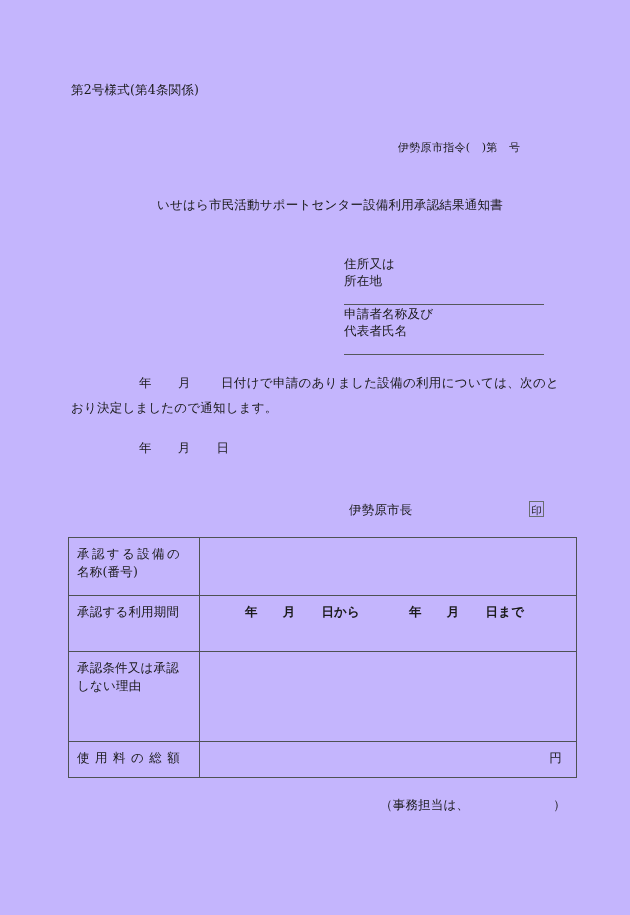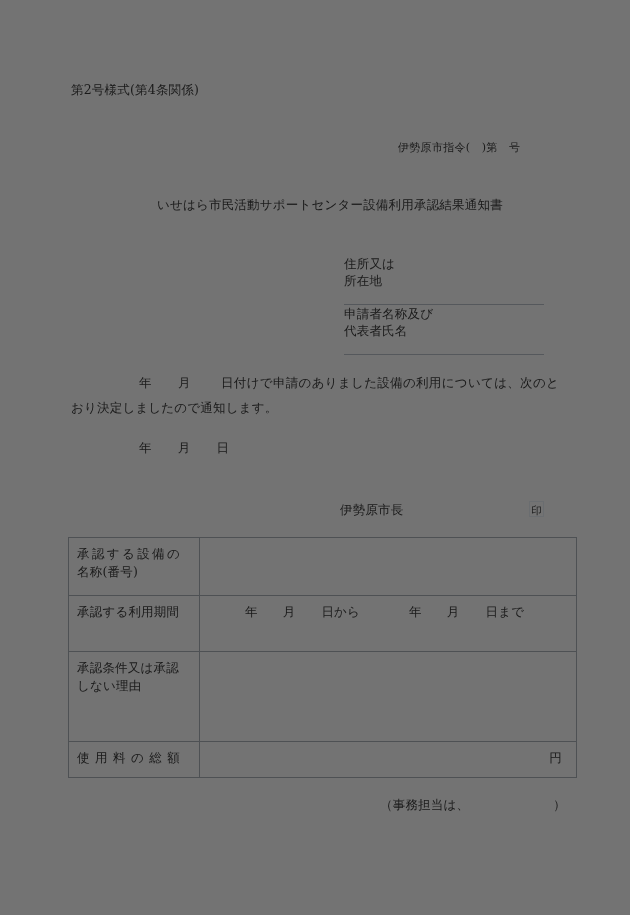--- a/index.html
+++ b/index.html
@@ -8,21 +8,21 @@
     background: #ffffff;
   }
   body {
     font-family: "DejaVu Serif", "Liberation Serif", serif;
     color: #1a1a1a;
   }
   #page {
     position: relative;
     width: 630px;
     height: 915px;
-    background: #737373;
+    background: #c4b5fd;
     overflow: hidden;
   }
   .abs { position: absolute; }
 
   .form-no {
     left: 71px;
     top: 82px;
     font-size: 12.5px;
     letter-spacing: 0.2px;
     white-space: nowrap;
@@ -86,21 +86,21 @@
 
   .date-line {
     left: 139px;
     top: 440px;
     font-size: 12.5px;
     white-space: nowrap;
     letter-spacing: 0.2px;
   }
 
   .mayor-line {
-    left: 340px;
+    left: 349px;
     top: 502px;
     font-size: 12.5px;
     white-space: nowrap;
     letter-spacing: 0.2px;
   }
   .seal-box {
     position: absolute;
     left: 529px;
     top: 501px;
     width: 15px;
@@ -192,21 +192,21 @@
     <tbody>
       <tr>
         <td class="label-cell">
           <span class="justify-text">承認する設備の</span>
           <span>名称(番号)</span>
         </td>
         <td class="value-cell" style="height:44px;"></td>
       </tr>
       <tr>
         <td class="label-cell">承認する利用期間</td>
-        <td class="value-cell" style="height:42px;">
+        <td class="value-cell" style="height:42px;font-weight:bold;">
           <span class="period-text"><span>年</span><span class="sp-p1"></span><span>月</span><span class="sp-p2"></span><span>日から</span><span class="sp-p3"></span><span>年</span><span class="sp-p1"></span><span>月</span><span class="sp-p2"></span><span>日まで</span></span>
         </td>
       </tr>
       <tr>
         <td class="label-cell">
           <span>承認条件又は承認</span><br>
           <span>しない理由</span>
         </td>
         <td class="value-cell" style="height:76px;"></td>
       </tr>

